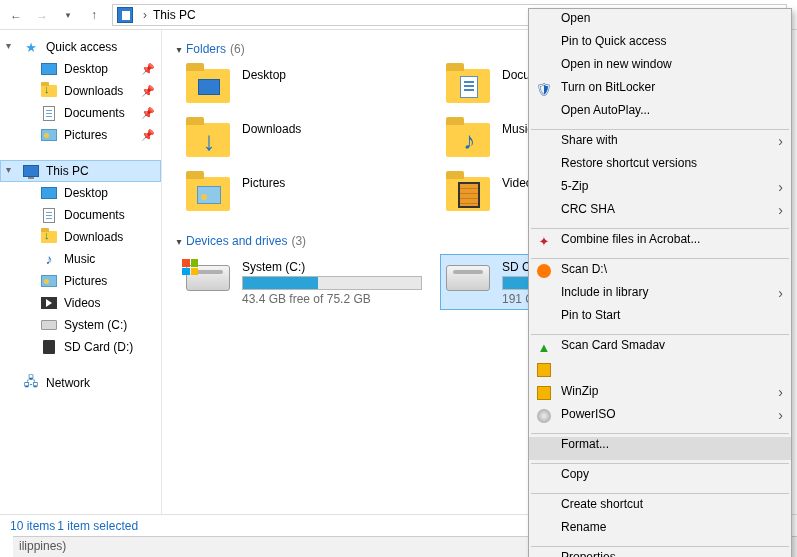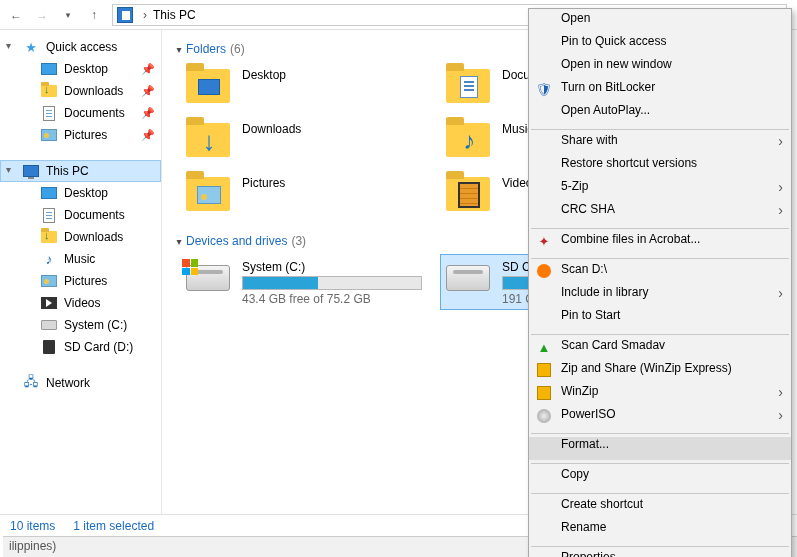--- a/index.html
+++ b/index.html
@@ -50,22 +50,22 @@
 .folder .overlay { position:absolute; inset:6px 6px 4px 8px; display:flex; align-items:center; justify-content:center; }
 
 
 .drive { width:44px; height:26px; background:linear-gradient(#f4f4f4,#cfcfcf); border:1px solid #999; border-radius:3px; position:relative; }
 .drive .slot { position:absolute; left:6px; right:6px; top:4px; height:4px; background:#b0b0b0; border-radius:2px; }
 .dvd { width:44px; height:26px; background:#222; border-radius:3px; position:relative; }
 .dvd .disc { position:absolute; right:4px; top:2px; width:20px; height:20px; border-radius:50%; background:radial-gradient(#eee,#aaa); }
 .dvd .lbl { position:absolute; left:3px; bottom:2px; color:#fff; font-size:7px; letter-spacing:0.5px; }
 
 
-.status { position:absolute; left:0; right:0; bottom:21px; height:22px; border-top:1px solid #e0e0e0; display:flex; align-items:center; padding:0 10px; gap:18px; color:#1a6bc4; background:#fff; }
-.bottom-strip { position:absolute; left:3px; right:0; bottom:0; height:21px; border-top:1px solid #ccc; background:#f1f1f1; color:#555; padding:2px 6px; font-size:11px; }
+.status { position:absolute; left:0; right:0; bottom:21px; height:22px; border-top:1px solid #e0e0e0; display:flex; align-items:center; padding:0 10px; gap:2px; color:#1a6bc4; background:#fff; }
+.bottom-strip { position:absolute; left:13px; right:0; bottom:0; height:21px; border-top:1px solid #ccc; background:#f1f1f1; color:#555; padding:2px 6px; font-size:11px; }
 
 
 .ctx { position:absolute; left:528px; top:8px; width:264px; background:#f2f2f2; border:1px solid #a8a8a8; box-shadow: 3px 3px 6px rgba(0,0,0,0.25); padding:2px 0; z-index:50; }
 .ctx .row { display:flex; align-items:flex-start; height:23px; padding:0 20px 0 32px; position:relative; cursor:default; }
 .ctx .row.hl { background:#dcdcdc; }
 .ctx .row .arr { position:absolute; right:8px; color:#555; font-size:14px; }
 .ctx .row .ico { position:absolute; left:6px; width:18px; height:18px; display:flex; align-items:center; justify-content:center; }
 .ctx .sep { height:1px; background:#c8c8c8; margin:3px 2px; }
 
 
@@ -416,21 +416,20 @@
     <div class="row">
       <span class="ico">
         <span style="color:#1da01d;font-size:13px;">▲</span>
       </span>
       <span>Scan Card Smadav</span>
     </div>
     <div class="row">
       <span class="ico">
         <span style="width:14px;height:14px;background:#f4b400;border:1px solid #b88600;display:block"></span>
       </span>
-      <span>Zip and Share (WinZip Express)</span>
     </div>
     <div class="row">
       <span class="ico">
         <span style="width:14px;height:14px;background:#f4b400;border:1px solid #b88600;display:block"></span>
       </span>
       <span>WinZip</span>
       <span class="arr">›</span>
     </div>
     <div class="row">
       <span class="ico">

